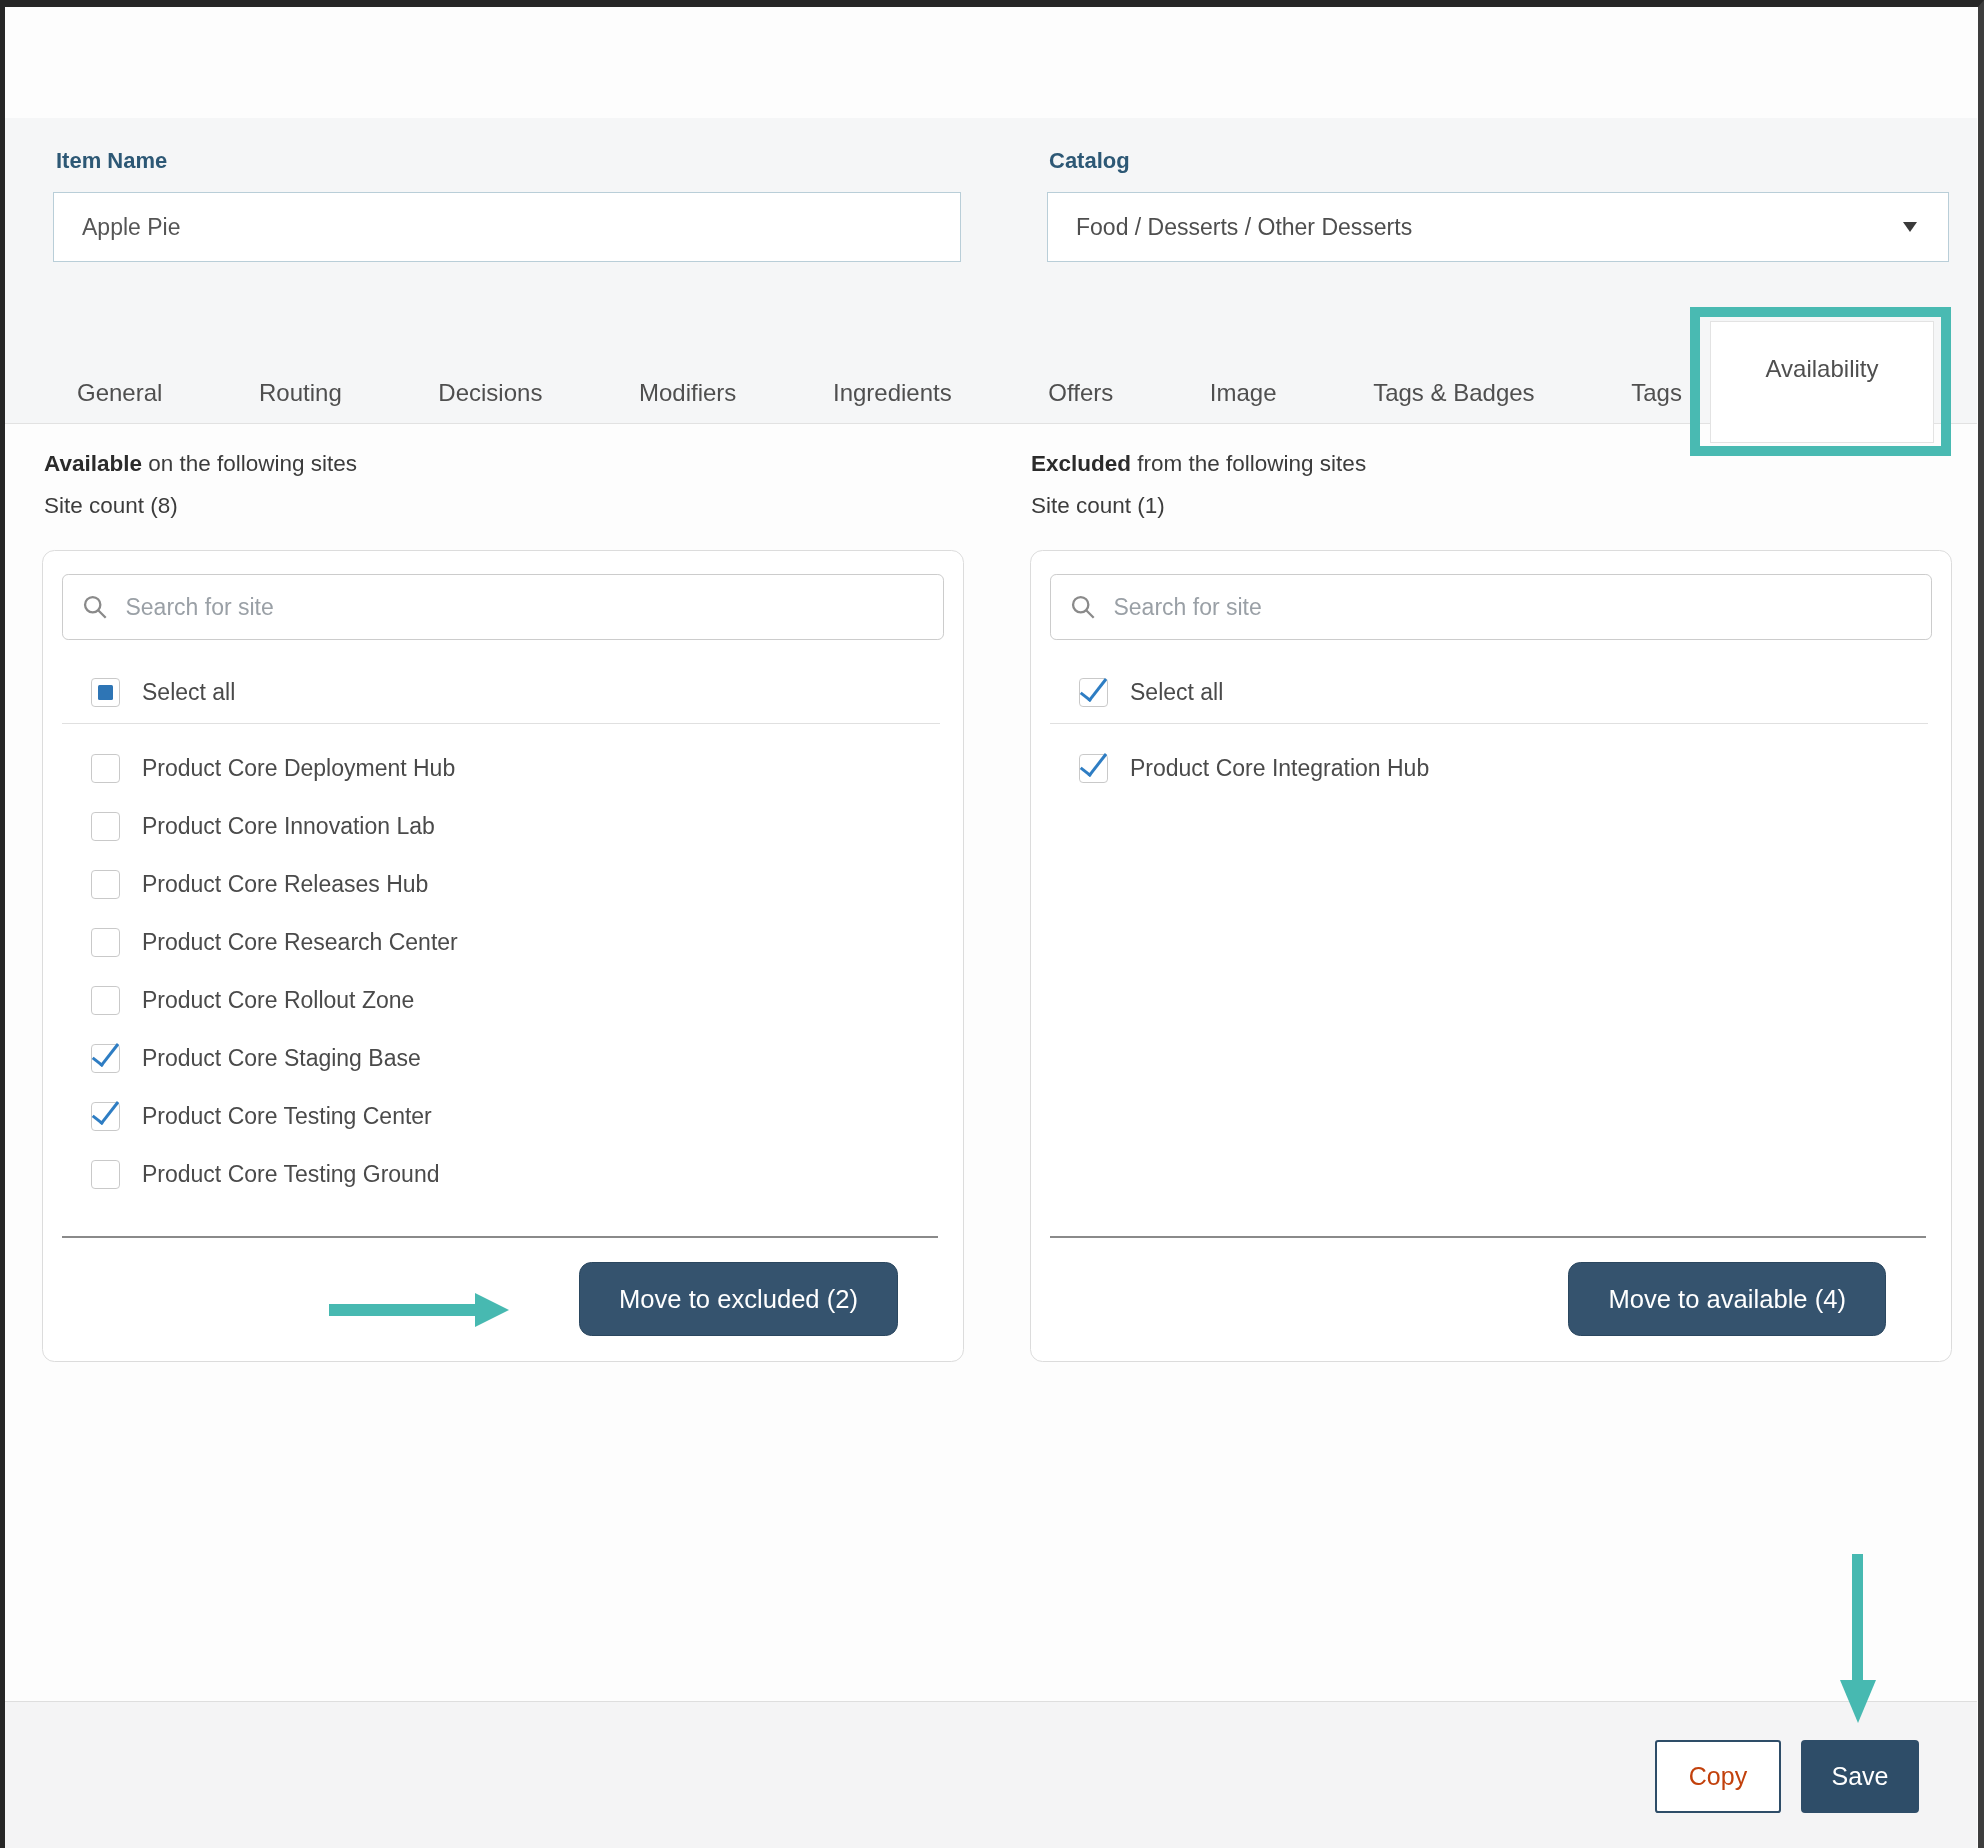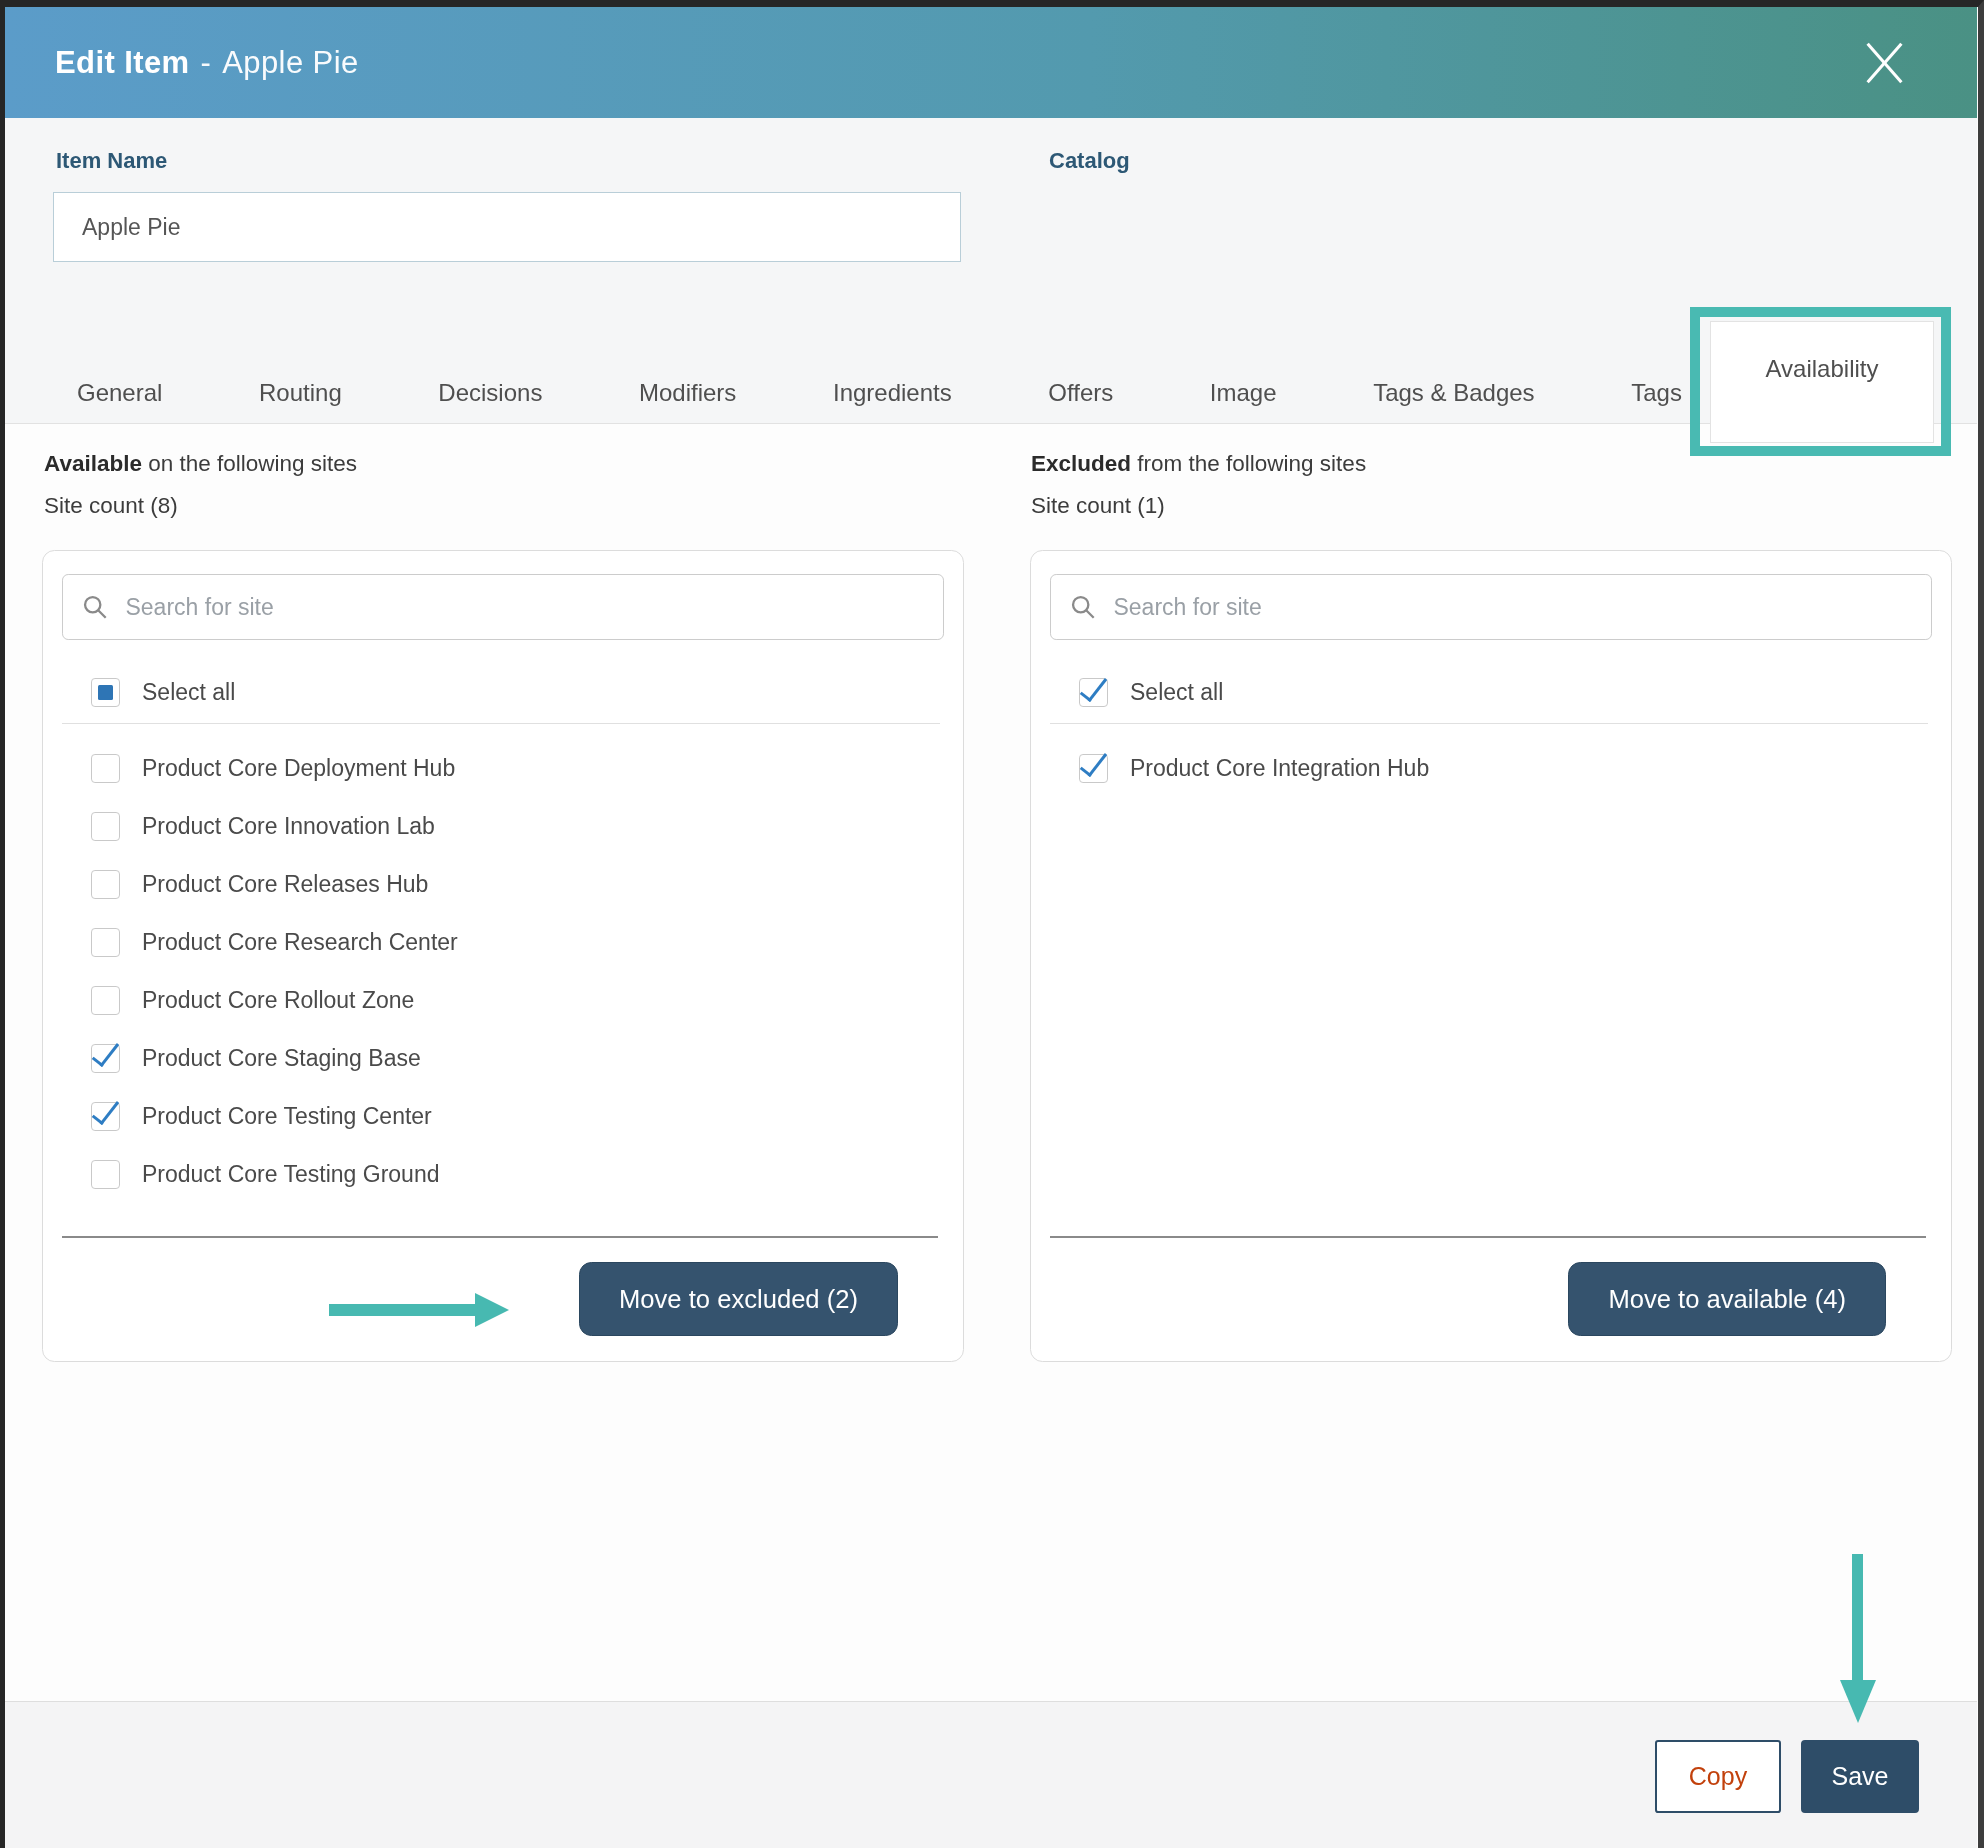--- a/index.html
+++ b/index.html
@@ -150,38 +150,31 @@
     color:#ffffff;font-size:25px;cursor:pointer;
     font-family:"Liberation Sans",sans-serif;
     display:flex;align-items:center;justify-content:center;
   }
 </style>
 </head>
 <body>
 
 <div class="app">
 
-  <div class="modal-header">
-    <div class="modal-title">
-      <span class="t-bold">Edit Item</span><span class="t-sep">-</span><span class="t-sub">Apple Pie</span>
-    </div>
-    <div class="close-btn">
-      <svg width="43" height="48" viewBox="0 0 56 62">
-        <line x1="6" y1="6" x2="50" y2="56" stroke="#ffffff" stroke-width="4"></line>
-        <line x1="50" y1="6" x2="6" y2="56" stroke="#ffffff" stroke-width="4"></line>
-      </svg>
-    </div>
-  </div>
 
   <div class="top-section"></div>
 
   <div class="field-label label-item-name">Item Name</div>
   <input class="text-input input-item-name" type="text" value="Apple Pie" style="">
 
   <div class="field-label label-catalog">Catalog</div>
+  <div class="select-catalog">
+    <span>Food / Desserts / Other Desserts</span>
+    <span class="caret-down"></span>
+  </div>
 
   <div class="tabs-row">
     <span class="tab">General</span>
     <span class="tab">Routing</span>
     <span class="tab">Decisions</span>
     <span class="tab">Modifiers</span>
     <span class="tab">Ingredients</span>
     <span class="tab">Offers</span>
     <span class="tab">Image</span>
     <span class="tab">Tags &amp; Badges</span>

